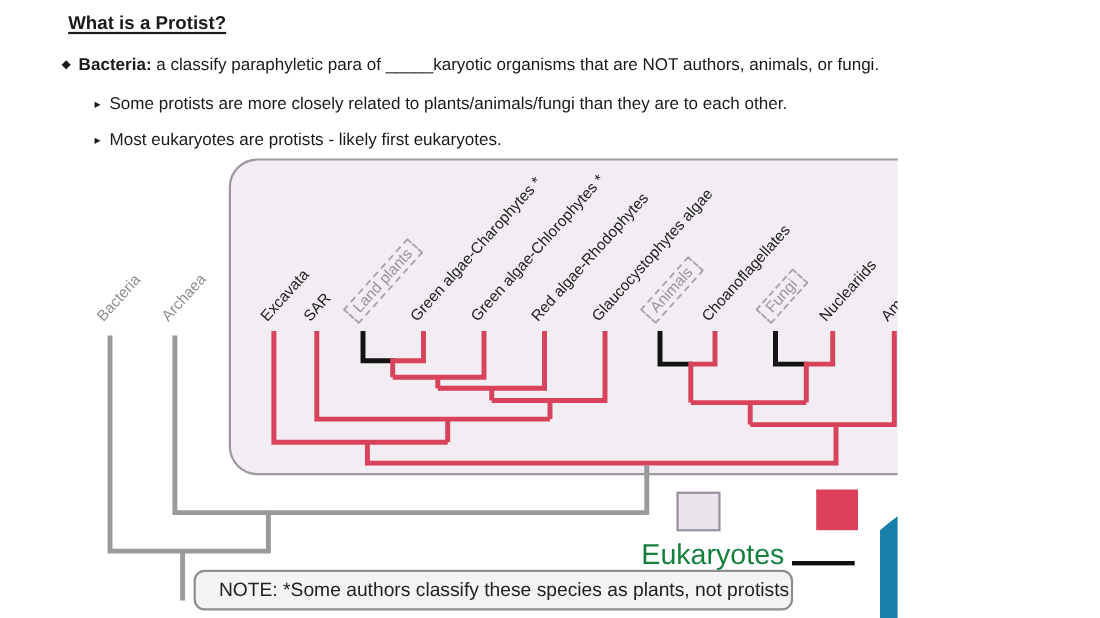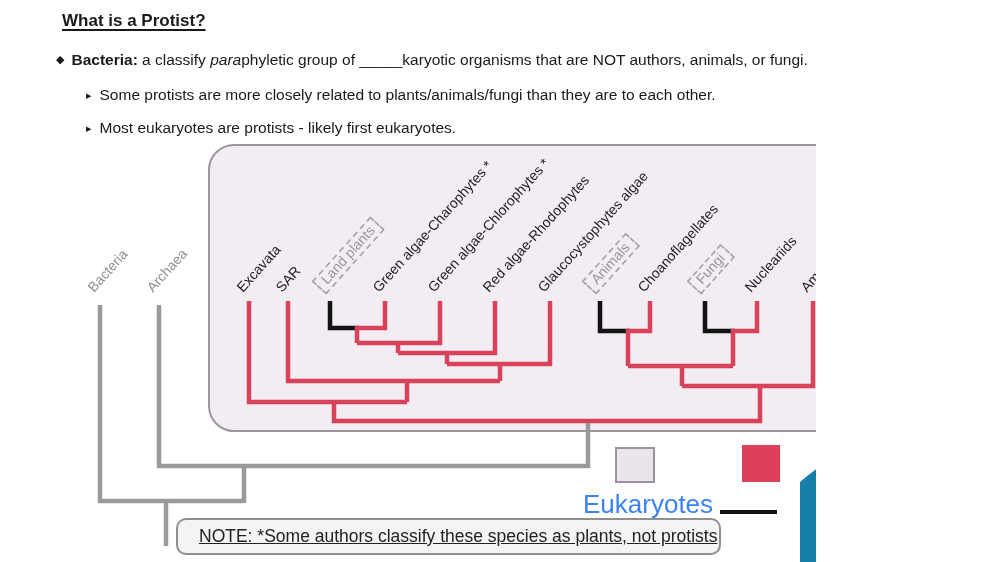--- a/index.html
+++ b/index.html
@@ -4,54 +4,54 @@
 <style>
   html,body{margin:0;padding:0;background:#fff;}
   .slide{position:relative;width:816px;height:562px;background:#ffffff;overflow:hidden;
          font-family:"Liberation Sans", sans-serif;color:#1a1a1a;}
   
   .title{position:absolute;left:62px;top:11px;font-size:17px;font-weight:bold;
          text-decoration:underline;text-decoration-thickness:2px;text-underline-offset:3px;white-space:nowrap;}
   .bullet1{position:absolute;left:56px;top:51px;font-size:15.5px;white-space:nowrap;}
   .bullet1 .marker{font-size:11px;vertical-align:2px;margin-right:7px;}
   .bullet1 .term{font-weight:bold;}
-  .bullet1 .it{font-style:italic;}
+  .bullet1 .it{}
   .sub-bullet{position:absolute;left:86px;font-size:15.5px;white-space:nowrap;}
   .sub-bullet .marker{font-size:11px;margin-right:8px;vertical-align:1px;}
   
   .euk-box{position:absolute;left:208px;top:144px;width:674px;height:288px;box-sizing:border-box;
            background:#f2edf2;border:2.5px solid #9e95a0;border-radius:26px;}
   
   .tree-svg{position:absolute;left:0;top:0;width:1000px;height:562px;}
   
   .taxon{position:absolute;bottom:267px;transform-origin:0 100%;transform:rotate(-48deg);
          font-size:14px;white-space:nowrap;color:#1c1c1c;line-height:1.05;}
   .taxon.outgroup{color:#8f8f8f;}
   .taxon.boxed{color:#9a949a;border:2px dashed #aba3ab;padding:0px 6px 1px 6px;border-radius:2px;}
   
   .legend-pink{position:absolute;left:615px;top:447px;width:40px;height:36px;box-sizing:border-box;
                border:2.5px solid #9a92a0;}
   .legend-red{position:absolute;left:742px;top:445px;width:38px;height:37px;}
-  .legend-label{position:absolute;left:583px;top:489px;font-size:26px;color:#3b82f6;white-space:nowrap;}
+  .legend-label{position:absolute;left:583px;top:489px;font-size:26px;color:#15803d;white-space:nowrap;}
   .legend-line{position:absolute;left:720px;top:510px;width:57px;height:4px;background:#111;}
   
   .note-box{position:absolute;left:176px;top:518px;width:545px;height:37px;box-sizing:border-box;
             background:#f4f4f4;border:2px solid #8f8f8f;border-radius:10px;
-            display:flex;align-items:center;padding-left:21px;font-size:17.5px;color:#222;white-space:nowrap;text-decoration:underline;}
+            display:flex;align-items:center;padding-left:21px;font-size:17.5px;color:#222;white-space:nowrap;}
   
   .presenter{position:absolute;left:795px;top:330px;width:205px;height:232px;}
 </style>
 </head>
 <body>
 
 <div class="slide">
 
   <div class="title">What is a Protist?</div>
 
-  <div class="bullet1"><span class="marker">◆</span><span class="term">Bacteria:</span><span> a classify </span><span class="it">para</span><span>phyletic group of </span><span>_____</span><span>karyotic organisms that are NOT authors, animals, or fungi.</span></div>
+  <div class="bullet1"><span class="marker">◆</span><span class="term">Bacteria:</span><span> a classify </span><span class="it">para</span><span>phyletic para of </span><span>_____</span><span>karyotic organisms that are NOT authors, animals, or fungi.</span></div>
 
   <div class="sub-bullet" style="top:119px;"><span class="marker">▸</span><span>Most eukaryotes are protists - likely first eukaryotes.</span></div>
 
   <div class="sub-bullet" style="top:86px;"><span class="marker">▸</span><span>Some protists are more closely related to plants/animals/fungi than they are to each other.</span></div>
 
   <div class="euk-box"></div>
 
   <svg class="tree-svg" id="tree-lines" viewBox="0 0 1000 562" xmlns="http://www.w3.org/2000/svg">
       <polyline points="330,301 330,328 359,328" fill="none" stroke="#131313" stroke-width="4.5" stroke-linejoin="miter"></polyline>
       <polyline points="600,301 600,331 630,331" fill="none" stroke="#131313" stroke-width="4.5" stroke-linejoin="miter"></polyline>

